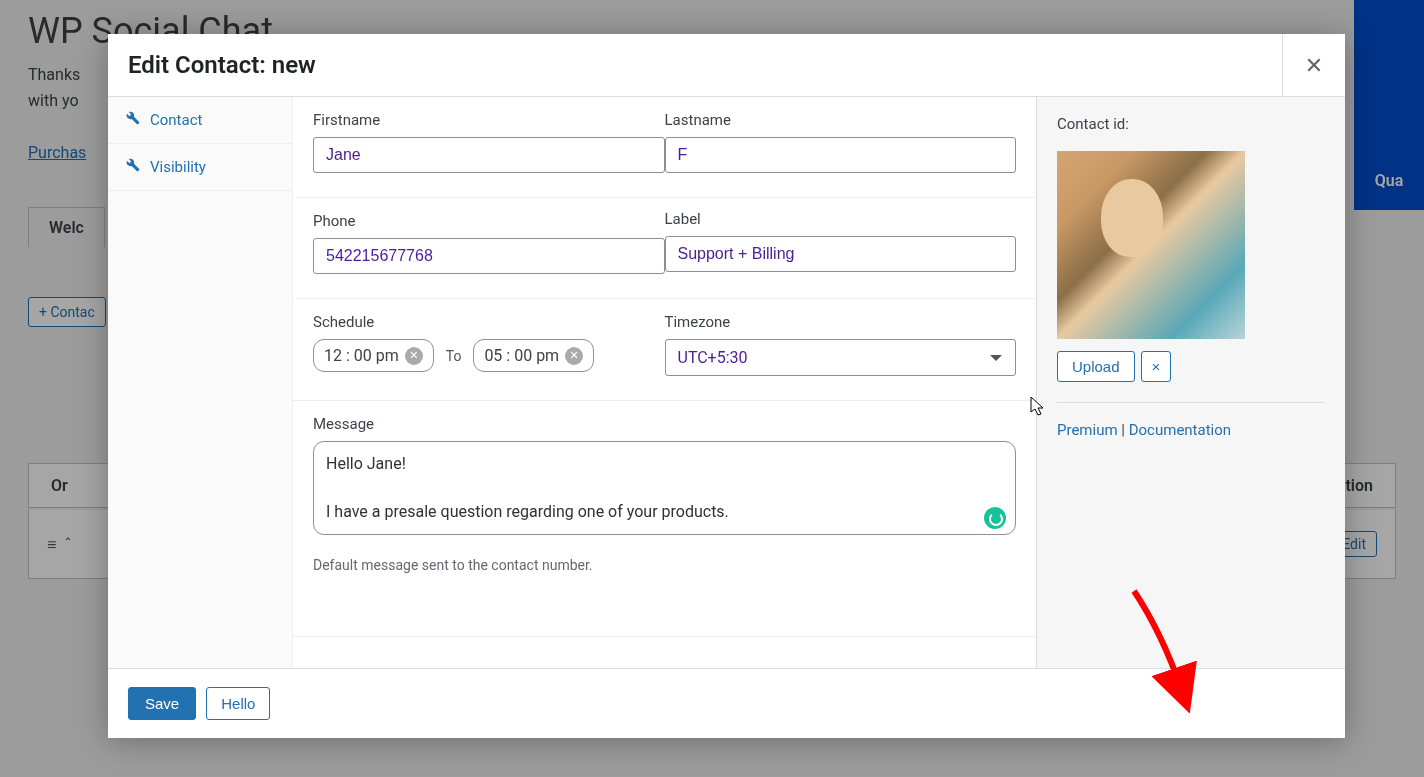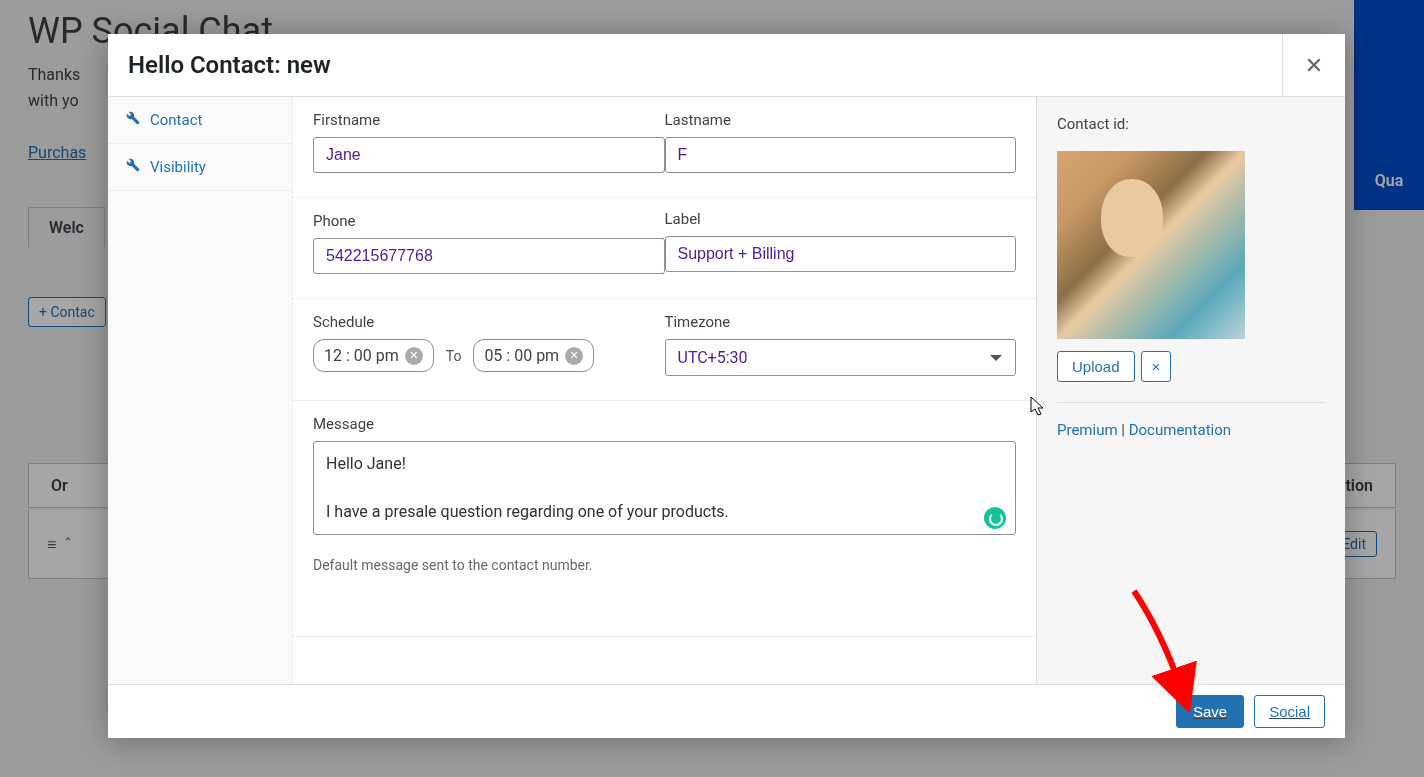--- a/index.html
+++ b/index.html
@@ -230,21 +230,21 @@
     display: inline-flex;
     align-items: center;
     justify-content: center;
     color: #fff;
     font-size: 11px;
   }
   .to-label { margin: 0 8px; font-size: 14px; color: #555; }
   .textarea-input {
     width: 100%;
     border: 1px solid #8c8f94;
-    border-radius: 3px;
+    border-radius: 11px;
     padding: 10px 12px;
     font-size: 16px;
     color: #2c3338;
     resize: none;
     font-family: inherit;
     line-height: 1.5;
     position: relative;
   }
   .textarea-wrap { position: relative; }
   .grammarly {
@@ -314,25 +314,24 @@
     font-size: 15px;
     border-radius: 3px;
     cursor: pointer;
   }
   .btn-sm { padding: 6px 10px; }
   .aside-divider { border: none; border-top: 1px solid #ddd; margin-bottom: 18px; }
   .aside-links { font-size: 15px; }
   .aside-links a { color: #2271b1; text-decoration: none; }
   .modal-footer {
     border-top: 1px solid #ddd;
-    padding: 10px 20px;
-    display: flex;
-    justify-content: flex-end;
+    padding: 18px 20px;
+    display: flex;
+    justify-content: flex-start;
     gap: 10px;
-    text-decoration: underline;
   }
   .btn-primary {
     background: #2271b1;
     color: #fff;
     border: 1px solid #2271b1;
     padding: 7px 16px;
     font-size: 15px;
     border-radius: 3px;
     cursor: pointer;
   }
@@ -369,21 +368,21 @@
   </div>
   <div class="bg-blue">
       <span>Qua</span>
     </div>
 </div>
 
 <div class="overlay"></div>
 
 <div class="modal">
   <div class="modal-header">
-    <div class="modal-title">Hello Contact: new</div>
+    <div class="modal-title">Edit Contact: new</div>
     <div class="modal-close">✕</div>
   </div>
 
   <div class="modal-body">
     <div class="sidebar">
       <div class="sidebar-item">
         <span>
           <svg viewBox="0 0 24 24" fill="currentColor">
               <path d="M22.7 19l-9.1-9.1c.9-2.3.4-5-1.5-6.9-2-2-5-2.4-7.4-1.3L9 6 6 9 1.6 4.7C.4 7.1.9 10.1 2.9 12.1c1.9 1.9 4.6 2.4 6.9 1.5l9.1 9.1c.4.4 1 .4 1.4 0l2.3-2.3c.5-.4.5-1.1.1-1.4z"></path>
             </svg>
@@ -472,21 +471,21 @@
       </div>
       <hr class="aside-divider">
       <div class="aside-links">
         <a href="#">Premium</a><span> | </span><a href="#">Documentation</a>
       </div>
     </div>
   </div>
 
   <div class="modal-footer">
     <button class="btn-primary">Save</button>
-    <button class="btn">Social</button>
+    <button class="btn">Hello</button>
   </div>
 </div>
 
 <svg class="arrow" width="80" height="130">
   <defs>
     <marker id="ah" markerWidth="8" markerHeight="8" refX="4" refY="4" orient="auto">
       <path d="M0,0 L8,4 L0,8 Z" fill="#ff0000"></path>
     </marker>
   </defs>
   <path d="M 12 8 Q 40 50 60 108" stroke="#ff0000" stroke-width="6" fill="none" marker-end="url(#ah)"></path>

